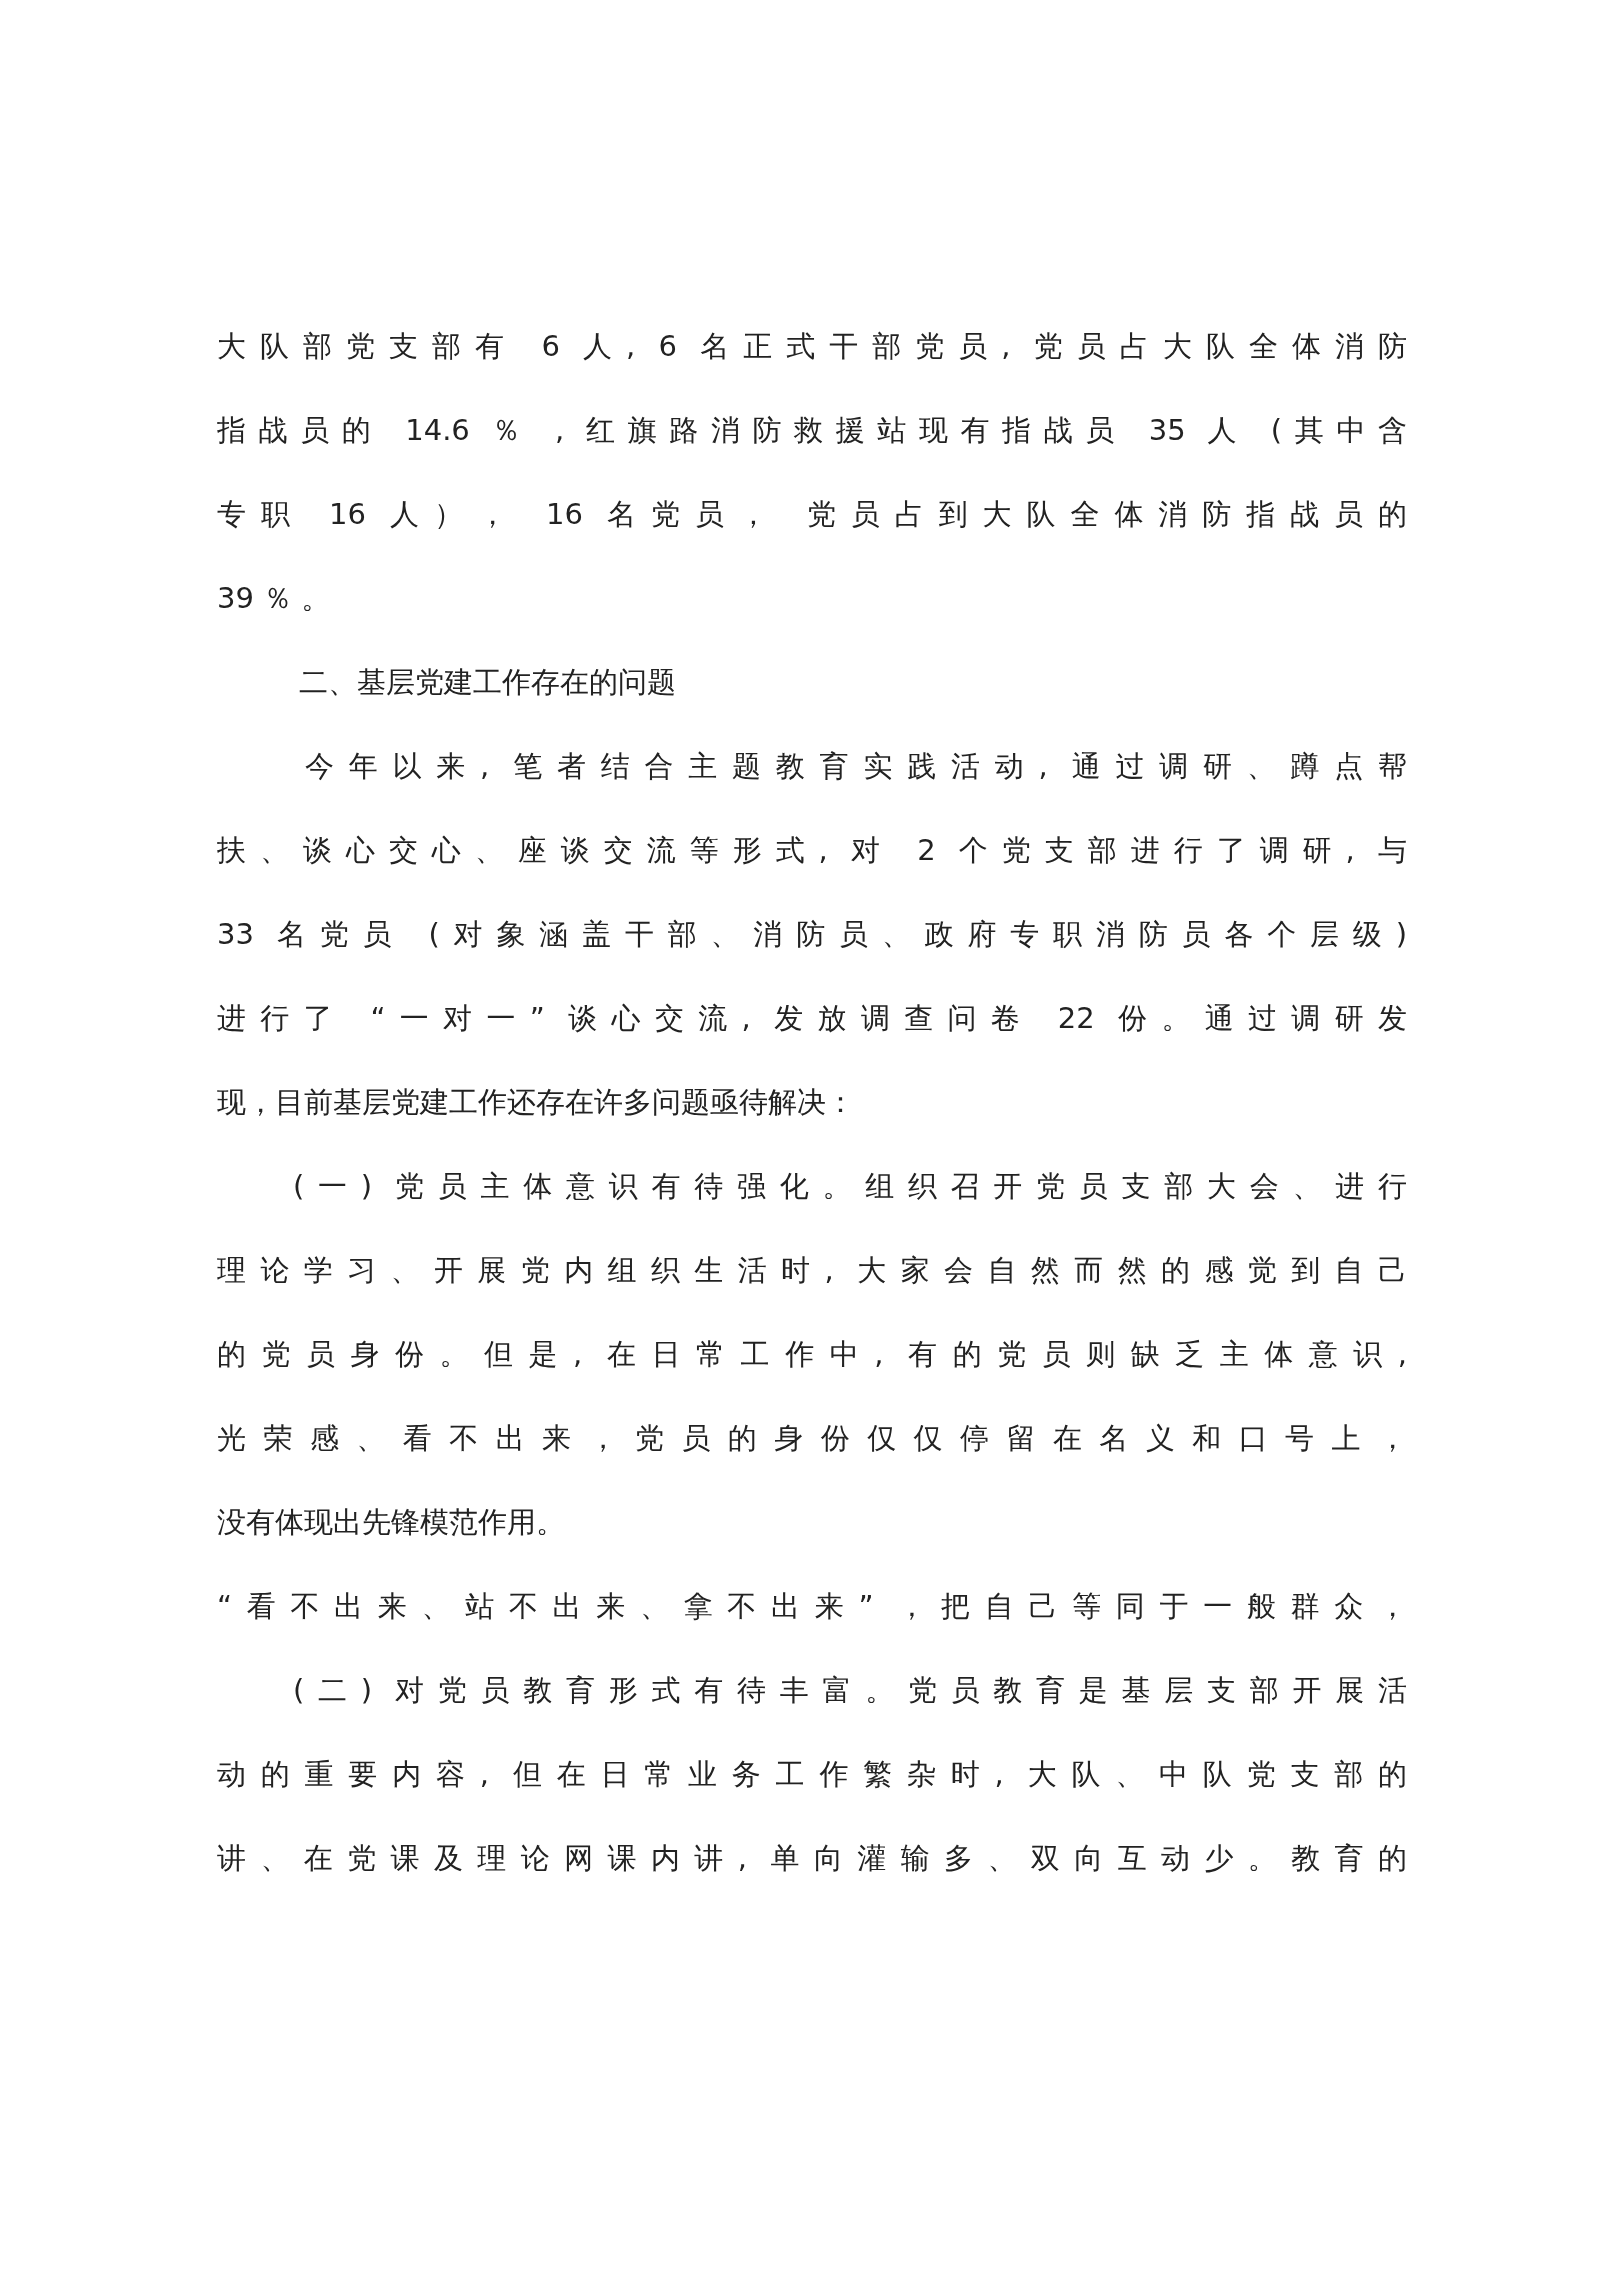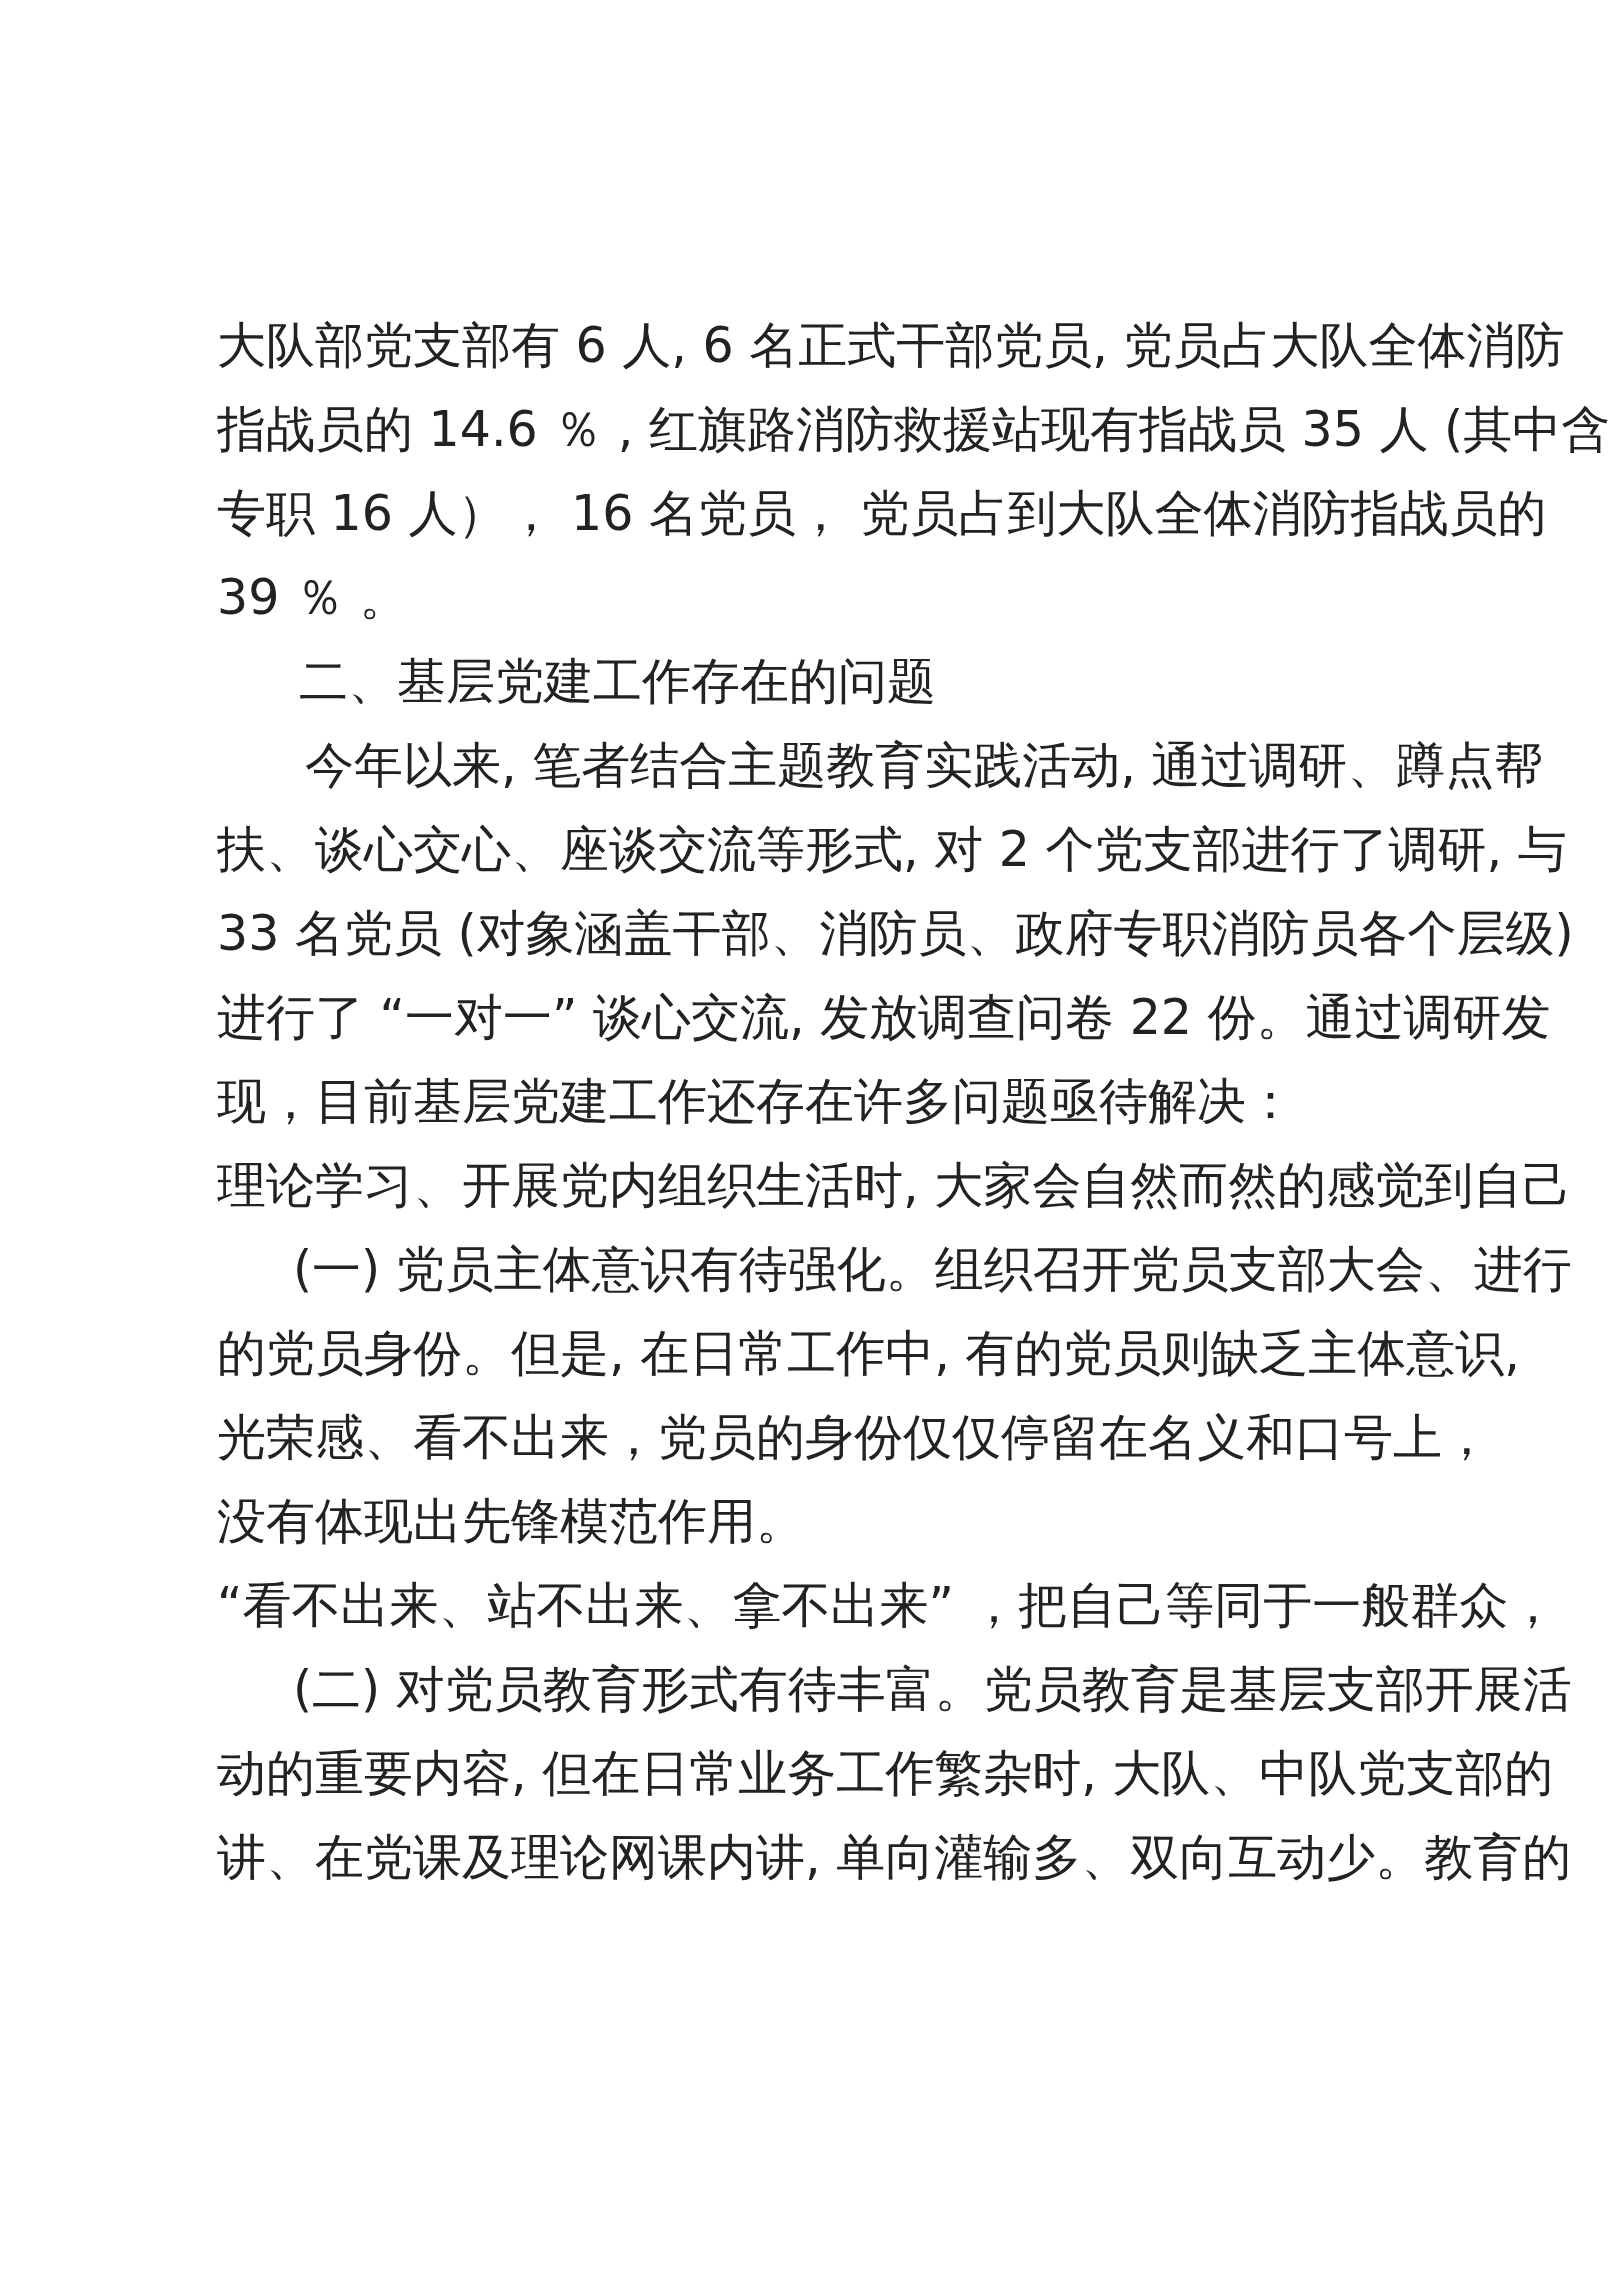--- a/index.html
+++ b/index.html
@@ -1,19 +1,19 @@
 <!DOCTYPE html>
 <html><head>
 <meta charset="utf-8">
 <style>
   html, body { margin: 0; padding: 0; background: #ffffff; }
   body { width: 1621px; height: 2293px; position: relative; overflow: hidden;
          font-family: "DejaVu Sans", "Liberation Sans", sans-serif; color: #222222; }
   .page { position: absolute; left: 217px; top: 304px; width: 1190px; }
-  .line { height: 84px; line-height: 84px; font-size: 49px; white-space: nowrap;
+  .line { height: 84px; line-height: 84px; font-size: 29px; white-space: nowrap;
           letter-spacing: 0px; }
   .indent-h { padding-left: 82px; }
   .indent-p { padding-left: 88px; }
   .indent-s { padding-left: 76px; }
   .justify { text-align: justify; text-align-last: justify; }
 </style>
 </head>
 <body>
 
 <div class="page">
@@ -29,22 +29,22 @@
 
   <div>
     <div class="line indent-p justify">今年以来, 笔者结合主题教育实践活动, 通过调研、蹲点帮</div>
     <div class="line justify">扶、谈心交心、座谈交流等形式, 对 2 个党支部进行了调研, 与</div>
     <div class="line justify">33 名党员 (对象涵盖干部、消防员、政府专职消防员各个层级)</div>
     <div class="line justify">进行了 “一对一” 谈心交流, 发放调查问卷 22 份。通过调研发</div>
     <div class="line">现，目前基层党建工作还存在许多问题亟待解决：</div>
   </div>
 
   <div>
+    <div class="line indent-s justify">(一) 党员主体意识有待强化。组织召开党员支部大会、进行</div>
     <div class="line justify">理论学习、开展党内组织生活时, 大家会自然而然的感觉到自己</div>
-    <div class="line indent-s justify">(一) 党员主体意识有待强化。组织召开党员支部大会、进行</div>
     <div class="line justify">的党员身份。但是, 在日常工作中, 有的党员则缺乏主体意识,</div>
     <div class="line justify">光荣感、看不出来，党员的身份仅仅停留在名义和口号上，</div>
     <div class="line">没有体现出先锋模范作用。</div>
     <div class="line justify"> “看不出来、站不出来、拿不出来” ，把自己等同于一般群众，</div>
   </div>
 
   <div>
     <div class="line indent-s justify">(二) 对党员教育形式有待丰富。党员教育是基层支部开展活</div>
     <div class="line justify">动的重要内容, 但在日常业务工作繁杂时, 大队、中队党支部的</div>
     <div class="line justify">讲、在党课及理论网课内讲, 单向灌输多、双向互动少。教育的</div>

